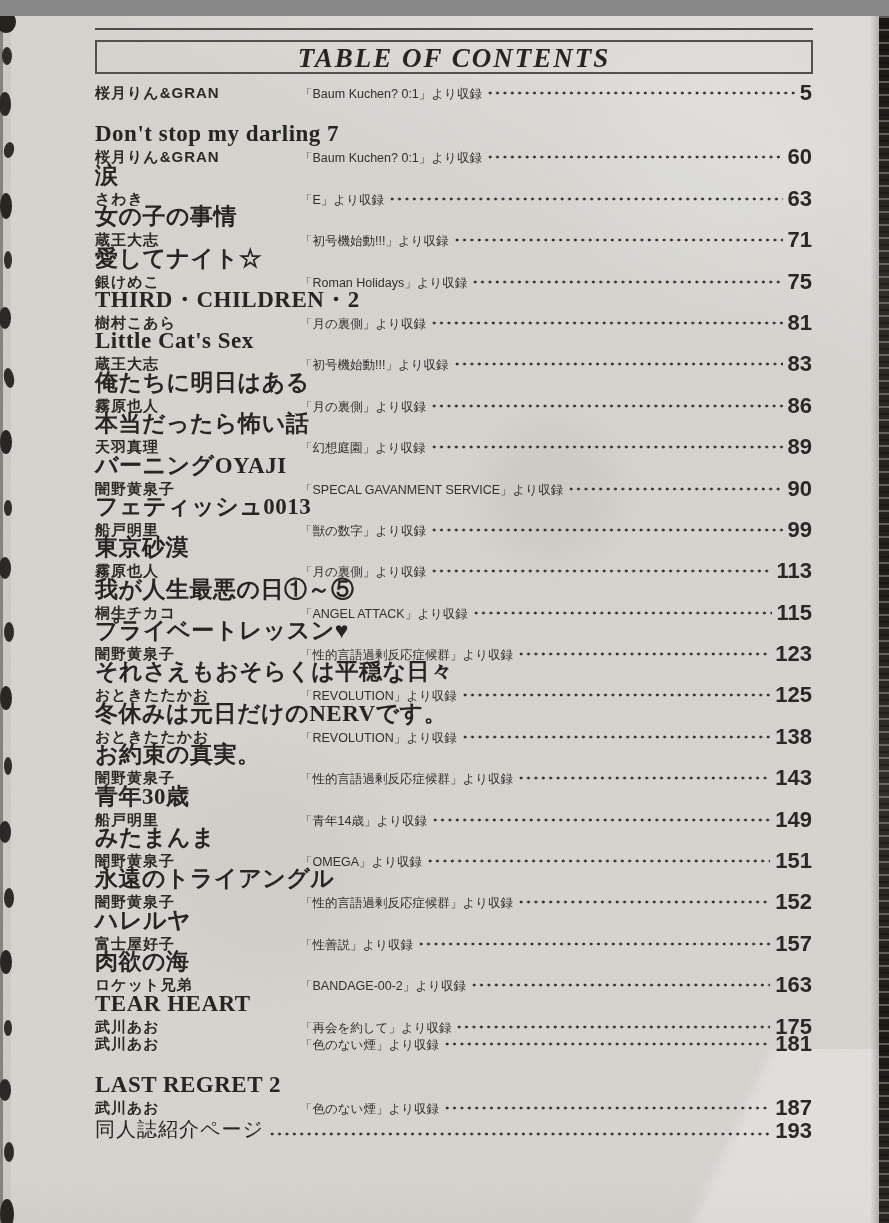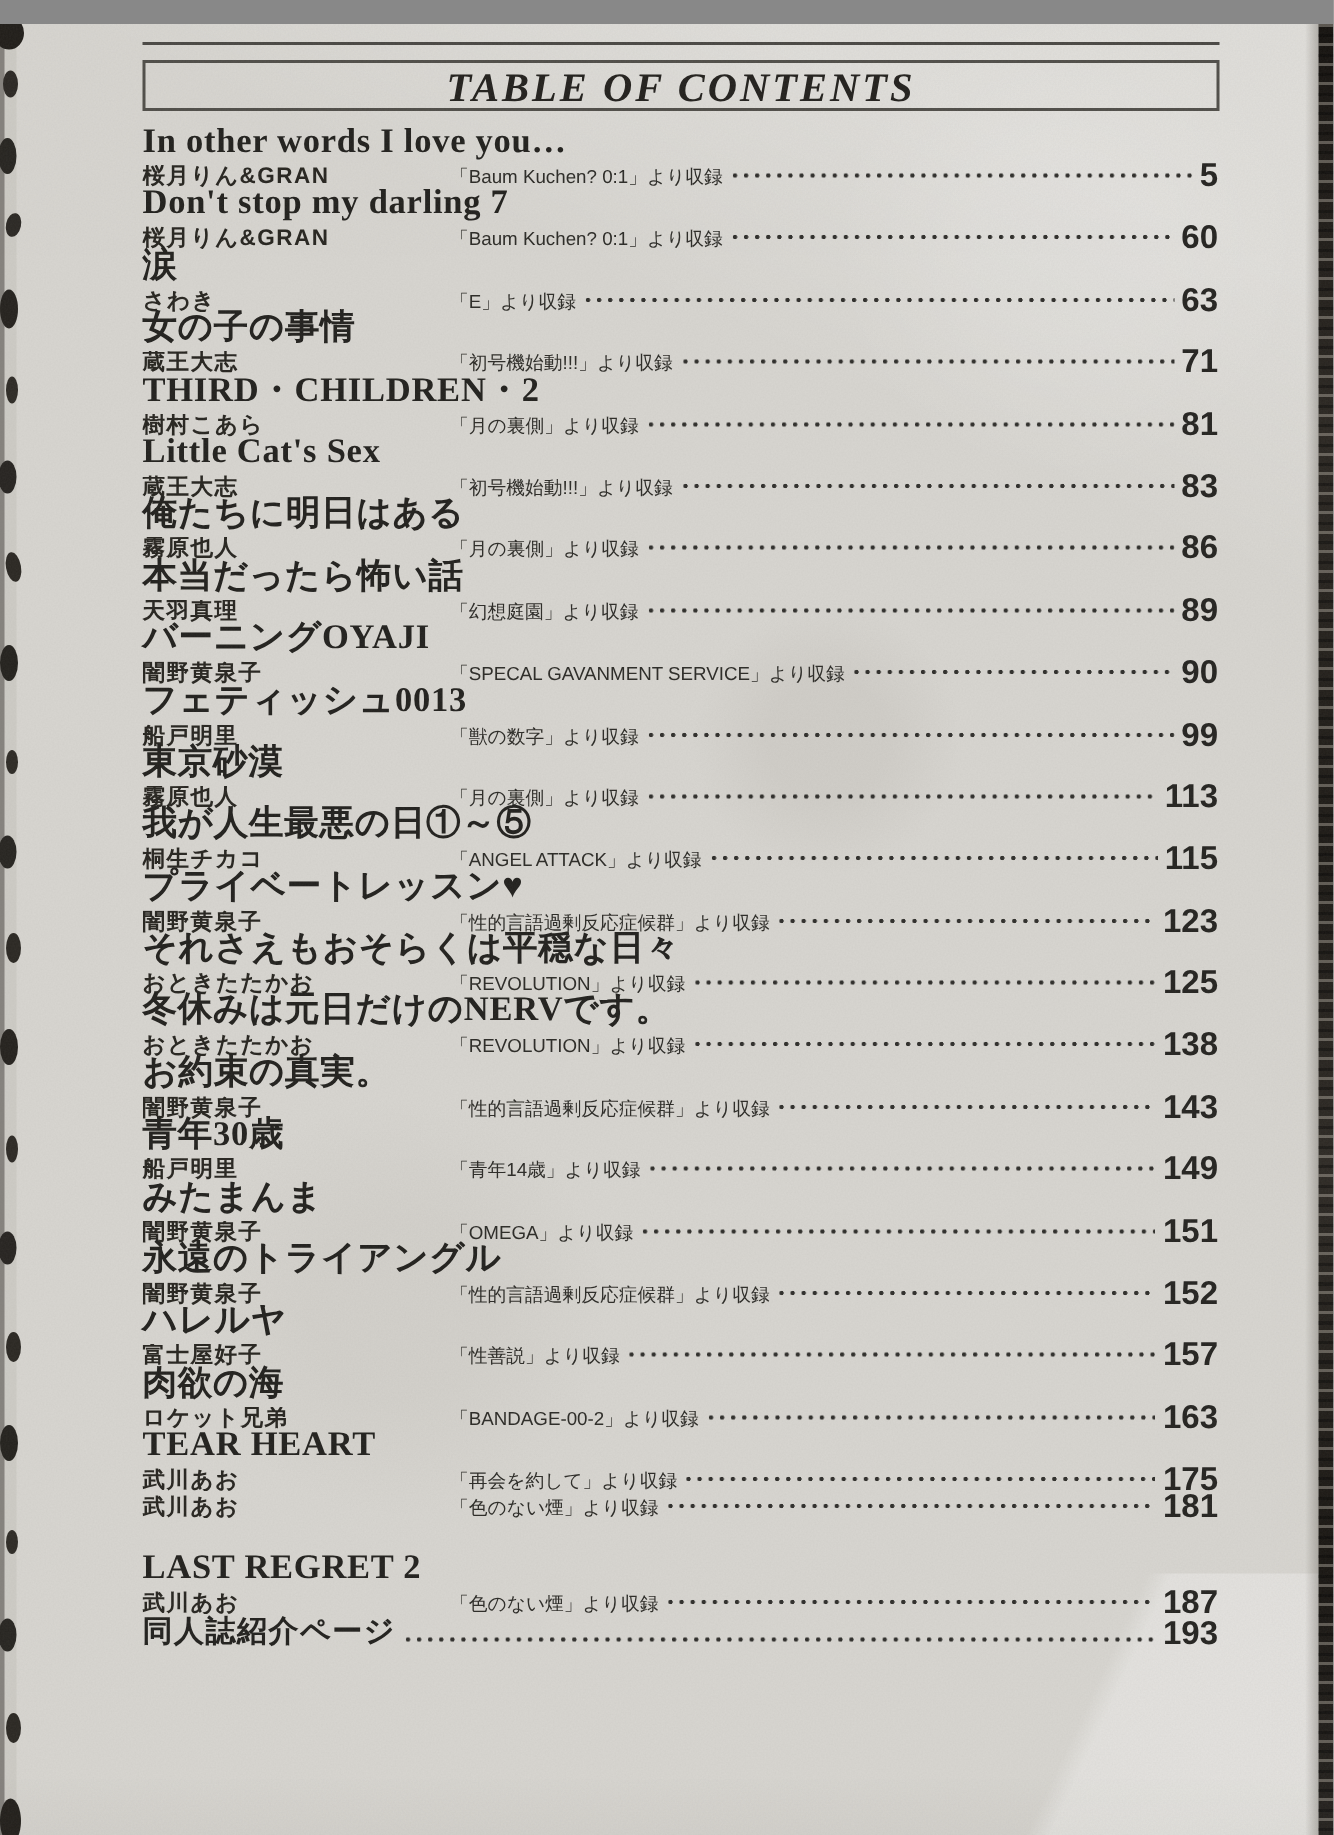--- a/index.html
+++ b/index.html
@@ -87,21 +87,21 @@
     font-weight:700;font-size:22px;line-height:20px;
     letter-spacing:0;color:#242320;
     transform:translateY(2px);
     white-space:nowrap;
   }
   
   .entry.single{height:30px;display:flex;align-items:baseline;padding-top:3px;}
   .entry.single .detail-line{flex:1;height:auto;margin-top:0;}
   .entry.single .title-inline{
     font-family:"Liberation Serif","DejaVu Serif",serif;
-    font-weight:700;font-size:20px;line-height:22px;
+    font-weight:400;font-size:20px;line-height:22px;
     letter-spacing:1px;color:#21201d;white-space:nowrap;
   }
   .entry.single .dots{margin-bottom:4px;}
   
   .crease{
     position:absolute;right:0;bottom:0;width:320px;height:190px;z-index:1;
     background:linear-gradient(115deg, rgba(255,255,255,0) 48%, rgba(255,255,255,.30) 52%);
     pointer-events:none;
   }
 </style>
@@ -141,23 +141,20 @@
   <div class="right-fade"></div>
   <div class="right-strip"></div>
 
   <div class="header-rule"></div>
   <div class="header-box">
     <span class="header-title">TABLE OF CONTENTS</span>
   </div>
 
   <div class="toc" id="toc-list">
     <div class="entry">
-      <div class="title-line">
-        <span class="title">In other words I love you…</span>
-      </div>
       <div class="detail-line">
         <span class="author">桜月りん&amp;GRAN</span>
         <span class="source">「Baum Kuchen? 0:1」より収録</span>
         <span class="dots"></span>
         <span class="pagenum">5</span>
       </div>
     </div>
 
     <div class="entry">
       <div class="title-line">
@@ -188,20 +185,31 @@
         <span class="title">女の子の事情</span>
       </div>
       <div class="detail-line">
         <span class="author">蔵王大志</span>
         <span class="source">「初号機始動!!!」より収録</span>
         <span class="dots"></span>
         <span class="pagenum">71</span>
       </div>
     </div>
 
+    <div class="entry">
+      <div class="title-line">
+        <span class="title">愛してナイト☆</span>
+      </div>
+      <div class="detail-line">
+        <span class="author">銀けめこ</span>
+        <span class="source">「Roman Holidays」より収録</span>
+        <span class="dots"></span>
+        <span class="pagenum">75</span>
+      </div>
+    </div>
 
     <div class="entry">
       <div class="title-line">
         <span class="title">THIRD・CHILDREN・2</span>
       </div>
       <div class="detail-line">
         <span class="author">樹村こあら</span>
         <span class="source">「月の裏側」より収録</span>
         <span class="dots"></span>
         <span class="pagenum">81</span>

